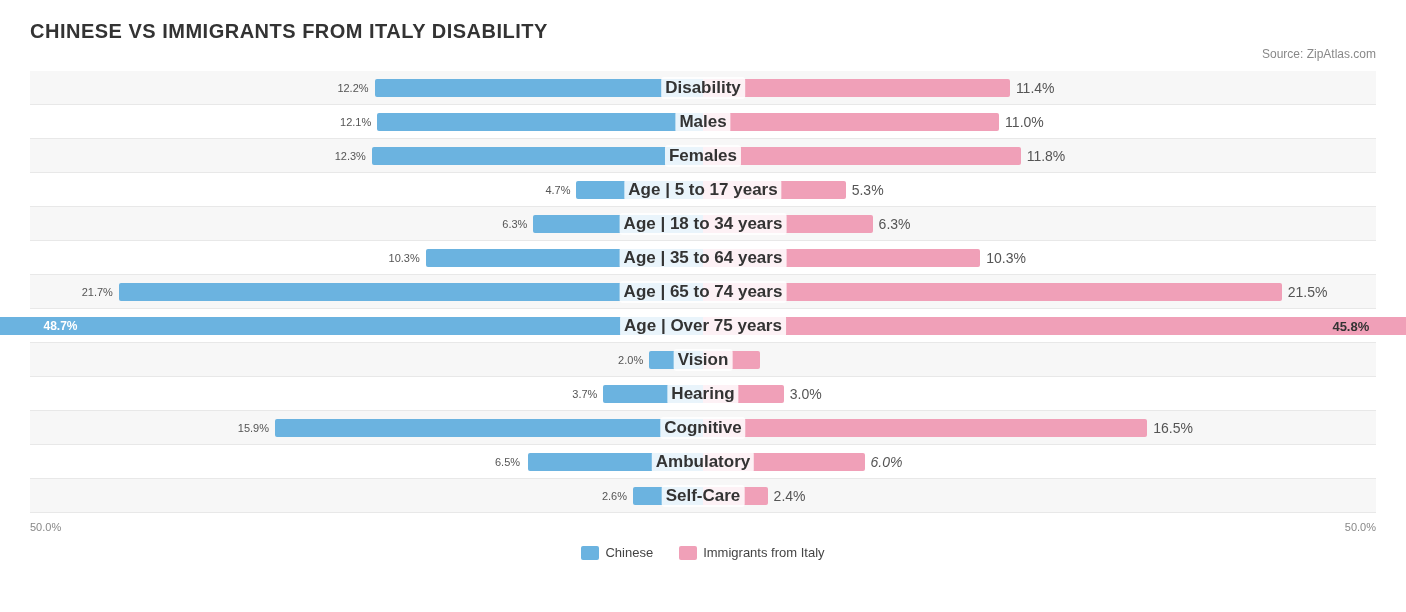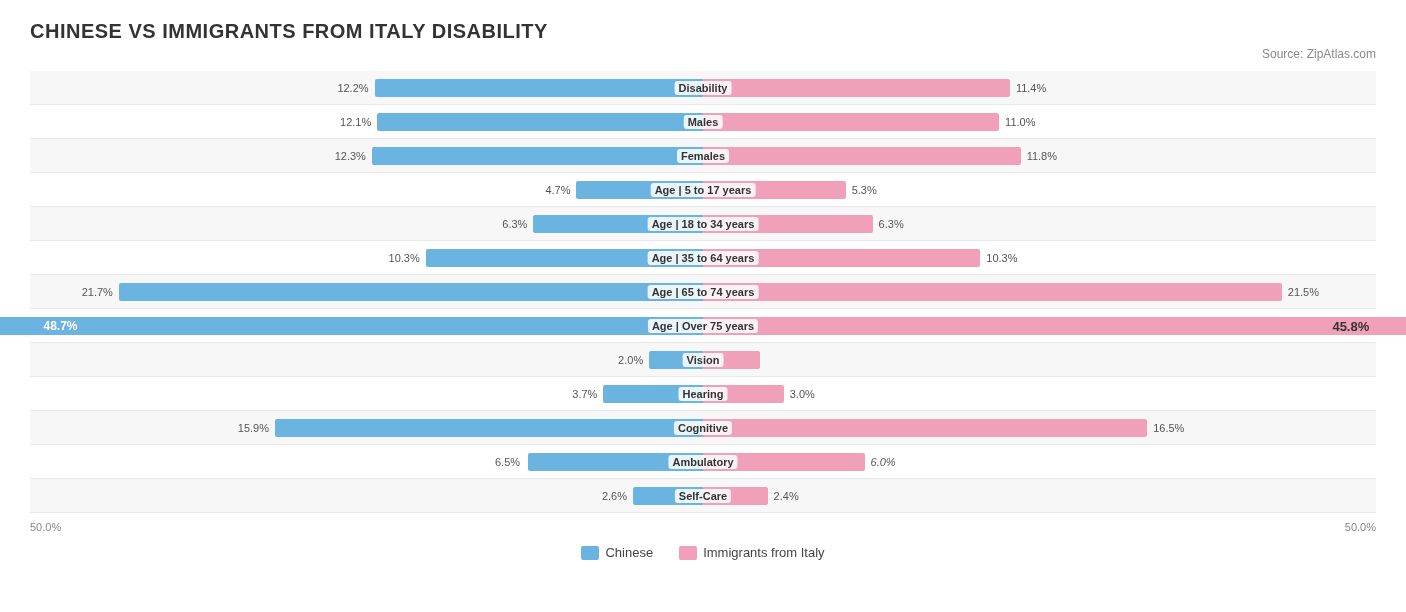--- a/index.html
+++ b/index.html
@@ -59,21 +59,21 @@
     .right-bar {
       position: absolute;
       left: 50%;
       height: 18px;
       background: #f0a0b8;
       border-radius: 0 2px 2px 0;
     }
     .bar-label {
       position: absolute;
       z-index: 10;
-      font-size: 11px;
+      font-size: 17px;
       font-weight: bold;
       color: #333;
       background: rgba(255,255,255,0.85);
       padding: 1px 4px;
       border-radius: 3px;
       white-space: nowrap;
       text-align: left;
       left: 50%;
       transform: translateX(-50%);
     }
@@ -303,19 +303,19 @@
   .left-value {
     position: absolute;
     font-size: 11px;
     color: #555;
     white-space: nowrap;
     right: auto;
     left: auto;
   }
   .right-value {
     position: absolute;
-    font-size: 11px;
+    font-size: 14px;
     color: #555;
     white-space: nowrap;
     left: auto;
     right: auto;
   }
 </style>
 
 </body></html>

